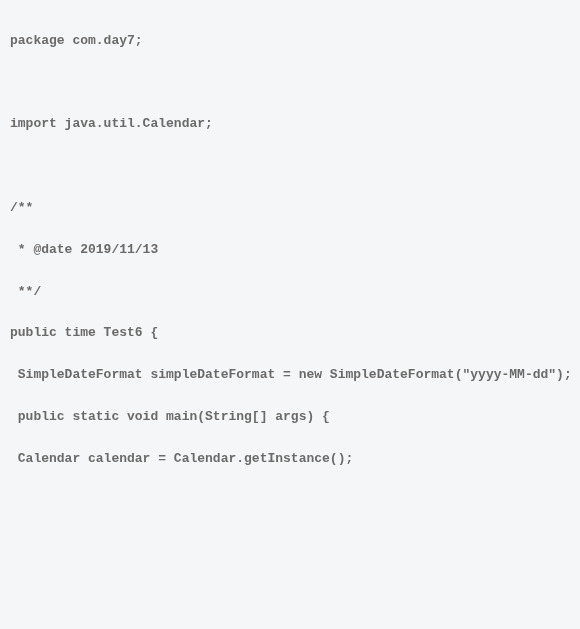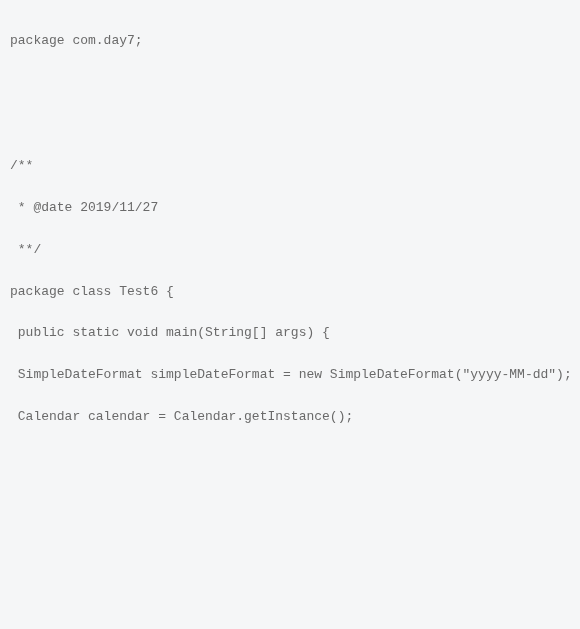--- a/index.html
+++ b/index.html
@@ -16,35 +16,37 @@
       padding: 10px;
       width: 580px;
     }
     .code-block {
       white-space: pre;
       padding: 0;
     }
     .code-line {
       display: block;
       min-height: 21px;
+      font-weight: bold;
     }
   </style>
 </head>
 <body>
 
 <div class="code-block">
 <span class="code-line">package com.day7;</span>
 <span class="code-line"></span>
+<span class="code-line">import java.util.Calendar;</span>
 <span class="code-line"></span>
 <span class="code-line">/**</span>
-<span class="code-line"> * @date 2019/11/27</span>
+<span class="code-line"> * @date 2019/11/13</span>
 <span class="code-line"> **/</span>
-<span class="code-line">package class Test6 {</span>
+<span class="code-line">public time Test6 {</span>
+<span class="code-line"> SimpleDateFormat simpleDateFormat = new SimpleDateFormat("yyyy-MM-dd");</span>
 <span class="code-line"> public static void main(String[] args) {</span>
-<span class="code-line"> SimpleDateFormat simpleDateFormat = new SimpleDateFormat("yyyy-MM-dd");</span>
 <span class="code-line"> Calendar calendar = Calendar.getInstance();</span>
 
 
 
 
 
 
 
 
 

